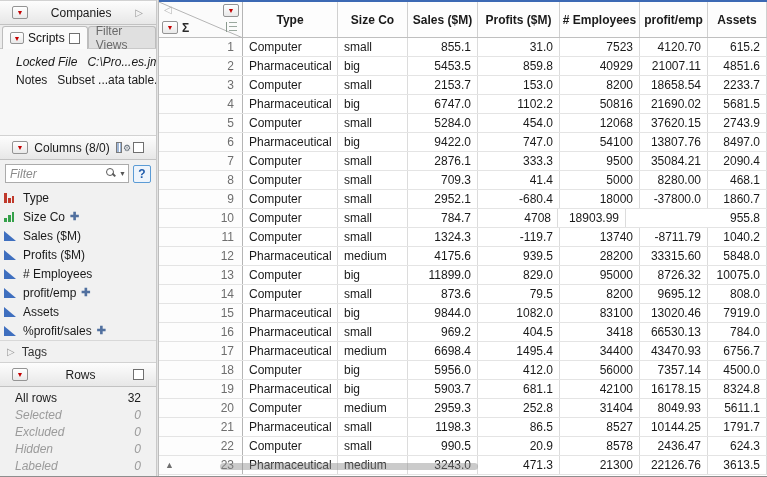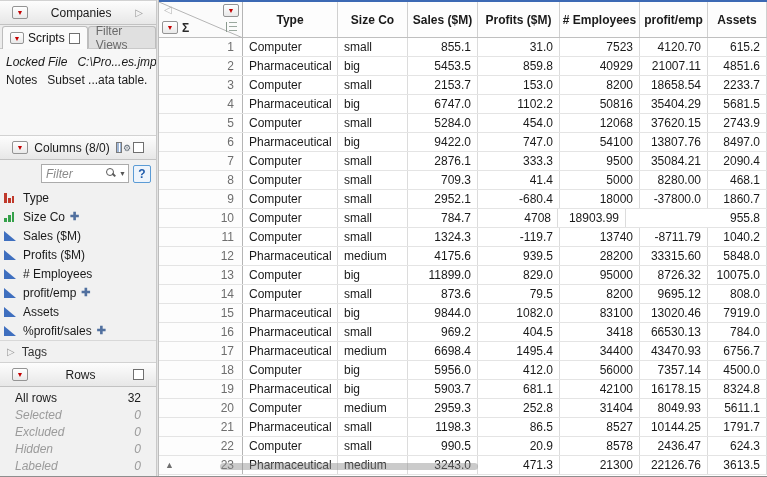--- a/index.html
+++ b/index.html
@@ -19,34 +19,34 @@
   .rt-btn .rt { color:#c40000; font-size:7px; line-height:1; }
   .disclosure { color:#9a9a9a; font-size:10px; flex:none; padding:0 1px; }
 
   
   .tabs { display:flex; align-items:flex-end; height:24px; padding:2px 0 0 2px; background:#ececec; border-bottom:1px solid #c9c9c9; flex:none; }
   .tab { display:flex; align-items:center; gap:4px; padding:3px 7px; border:1px solid #bdbdbd; border-bottom:none; border-radius:3px 3px 0 0; background:#e0e0e0; color:#6a6a6a; height:22px; }
   .tab.active { background:#fafafa; color:#111; position:relative; z-index:2; margin-bottom:-1px; height:23px; }
   .checkbox { display:inline-block; width:11px; height:11px; background:#fff; border:1px solid #6f6f6f; flex:none; }
 
   
-  .scripts-body { flex:1 1 auto; background:#f7f7f7; padding:4px 6px; overflow:hidden; }
+  .scripts-body { flex:1 1 auto; background:#f7f7f7; padding:4px 16px; overflow:hidden; }
   .script-row { display:flex; gap:10px; height:18px; align-items:center; }
   .script-row.italic .s-name, .script-row.italic .s-val { font-style:italic; }
   .s-name { flex:none; }
   .s-val { white-space:nowrap; }
 
   
   .hdr-icons { display:flex; align-items:center; gap:4px; flex:none; }
   .colset-icon { position:relative; width:13px; height:12px; }
   .colset-icon .bars { position:absolute; left:0; top:0; width:6px; height:11px; border:1px solid #7a7a7a; background:linear-gradient(90deg,#9fb6d6 0 2px,#fff 2px 3px,#9fb6d6 3px 5px); }
   .colset-icon .gear { position:absolute; right:-2px; top:0; font-size:9px; color:#5f6b77; line-height:12px; }
 
   
-  .filter-row { display:flex; align-items:center; gap:4px; padding:4px 5px; background:#f1f1f1; height:27px; flex:none;margin-left:36px; }
+  .filter-row { display:flex; align-items:center; gap:4px; padding:4px 5px; background:#f1f1f1; height:27px; flex:none; }
   .filter-box { position:relative; flex:1; height:19px; background:#fff; border:1px solid #ababab; display:flex; align-items:center; }
   .filter-box input { width:100%; border:none; outline:none; font-family:"Liberation Sans",sans-serif; font-size:12px; padding:0 26px 0 4px; background:transparent; }
   .filter-box input::placeholder { font-style:italic; color:#8a8a8a; }
   .mag { position:absolute; right:14px; top:3px; width:8px; height:8px; }
   .mag::before { content:""; position:absolute; left:0; top:0; width:6px; height:6px; border:1.5px solid #5a5a5a; border-radius:50%; }
   .mag::after { content:""; position:absolute; left:6px; top:6px; width:4px; height:1.5px; background:#5a5a5a; transform:rotate(45deg); }
   .filter-caret { position:absolute; right:2px; top:5px; font-size:7px; color:#555; }
   .help-btn { width:18px; height:18px; border:1px solid #5b9bd5; background:#eef4fb; color:#1f5bab; font-weight:bold; font-size:12px; display:flex; align-items:center; justify-content:center; border-radius:2px; flex:none; }
 
   
@@ -345,21 +345,21 @@
           <div class="td num c7">2233.7</div>
         </div>
 
         <div class="tr">
           <div class="td rownum c0">4</div>
           <div class="td left c1">Pharmaceutical</div>
           <div class="td left c2">big</div>
           <div class="td num c3">6747.0</div>
           <div class="td num c4">1102.2</div>
           <div class="td num c5">50816</div>
-          <div class="td num c6">35404.29</div>
+          <div class="td num c6">21690.02</div>
           <div class="td num c7">5681.5</div>
         </div>
 
         <div class="tr">
           <div class="td rownum c0">5</div>
           <div class="td left c1">Computer</div>
           <div class="td left c2">small</div>
           <div class="td num c3">5284.0</div>
           <div class="td num c4">454.0</div>
           <div class="td num c5">12068</div>

